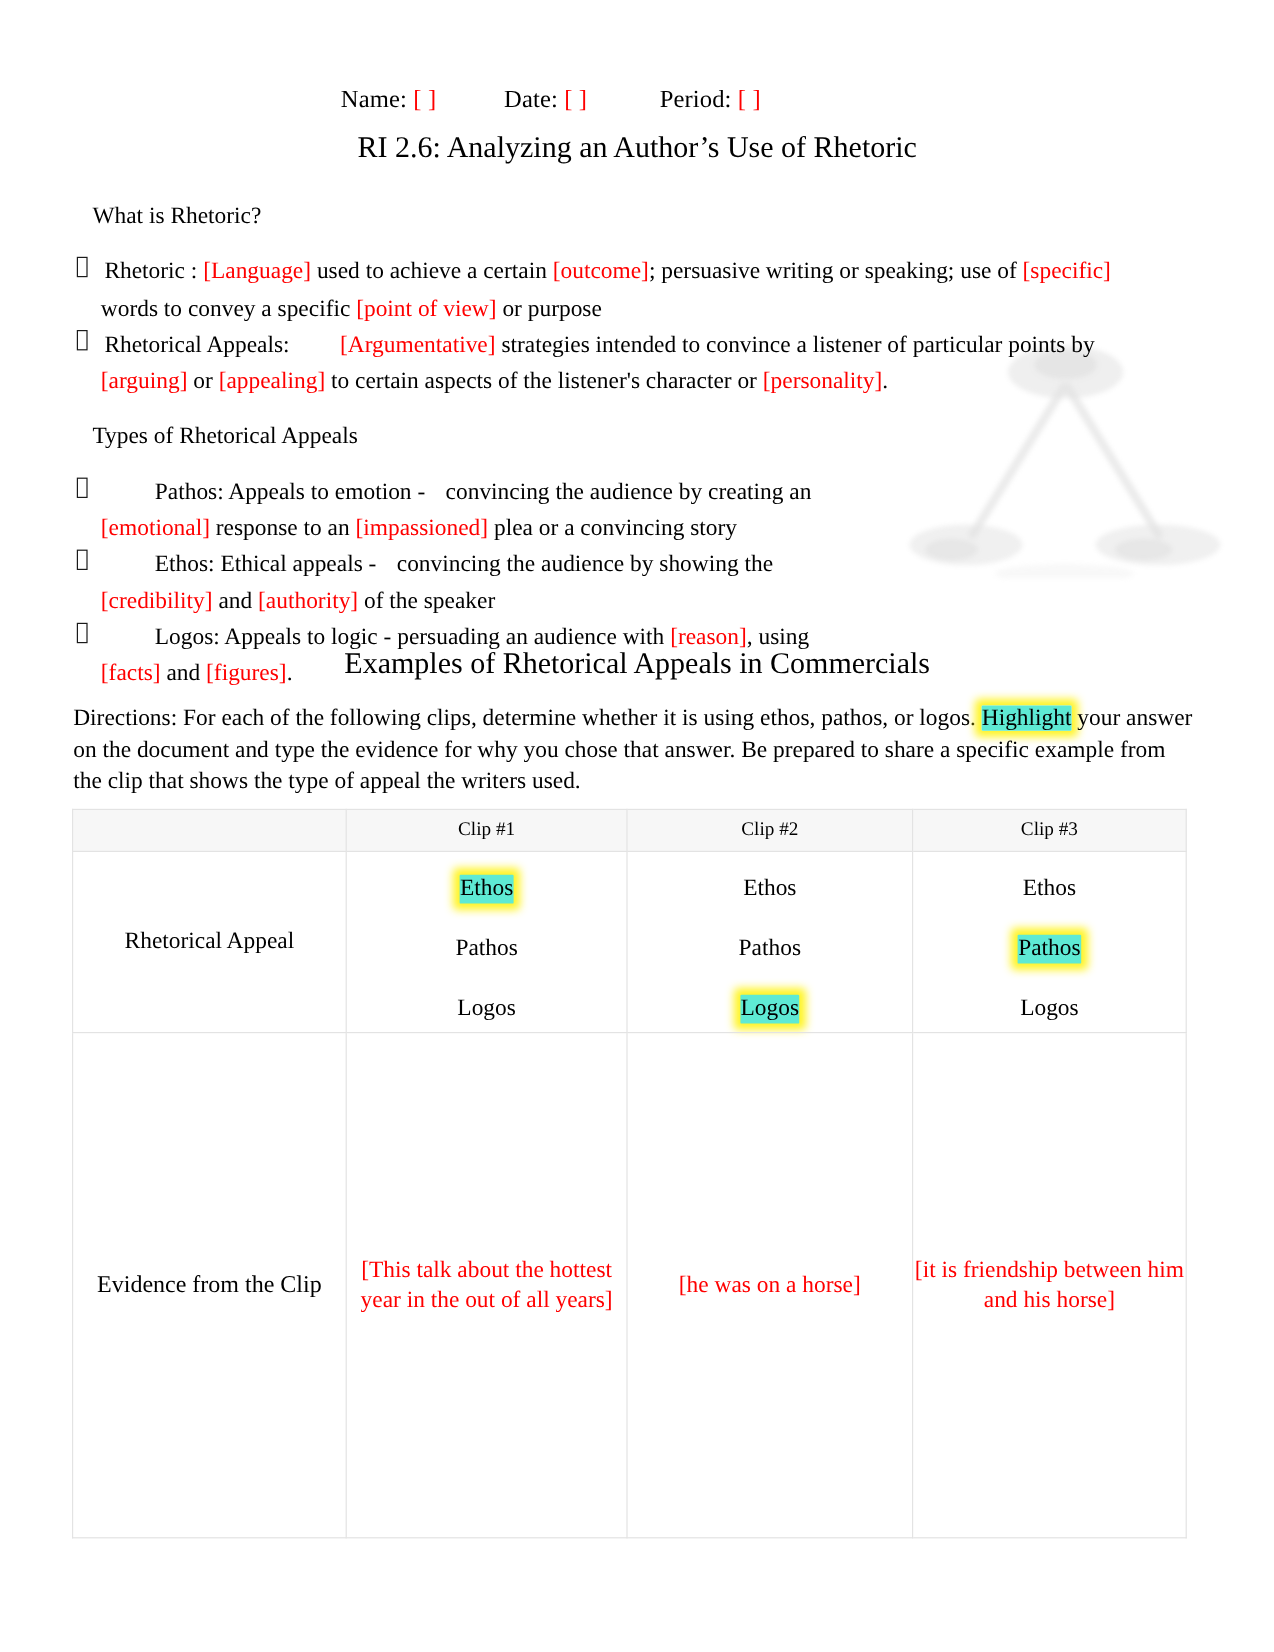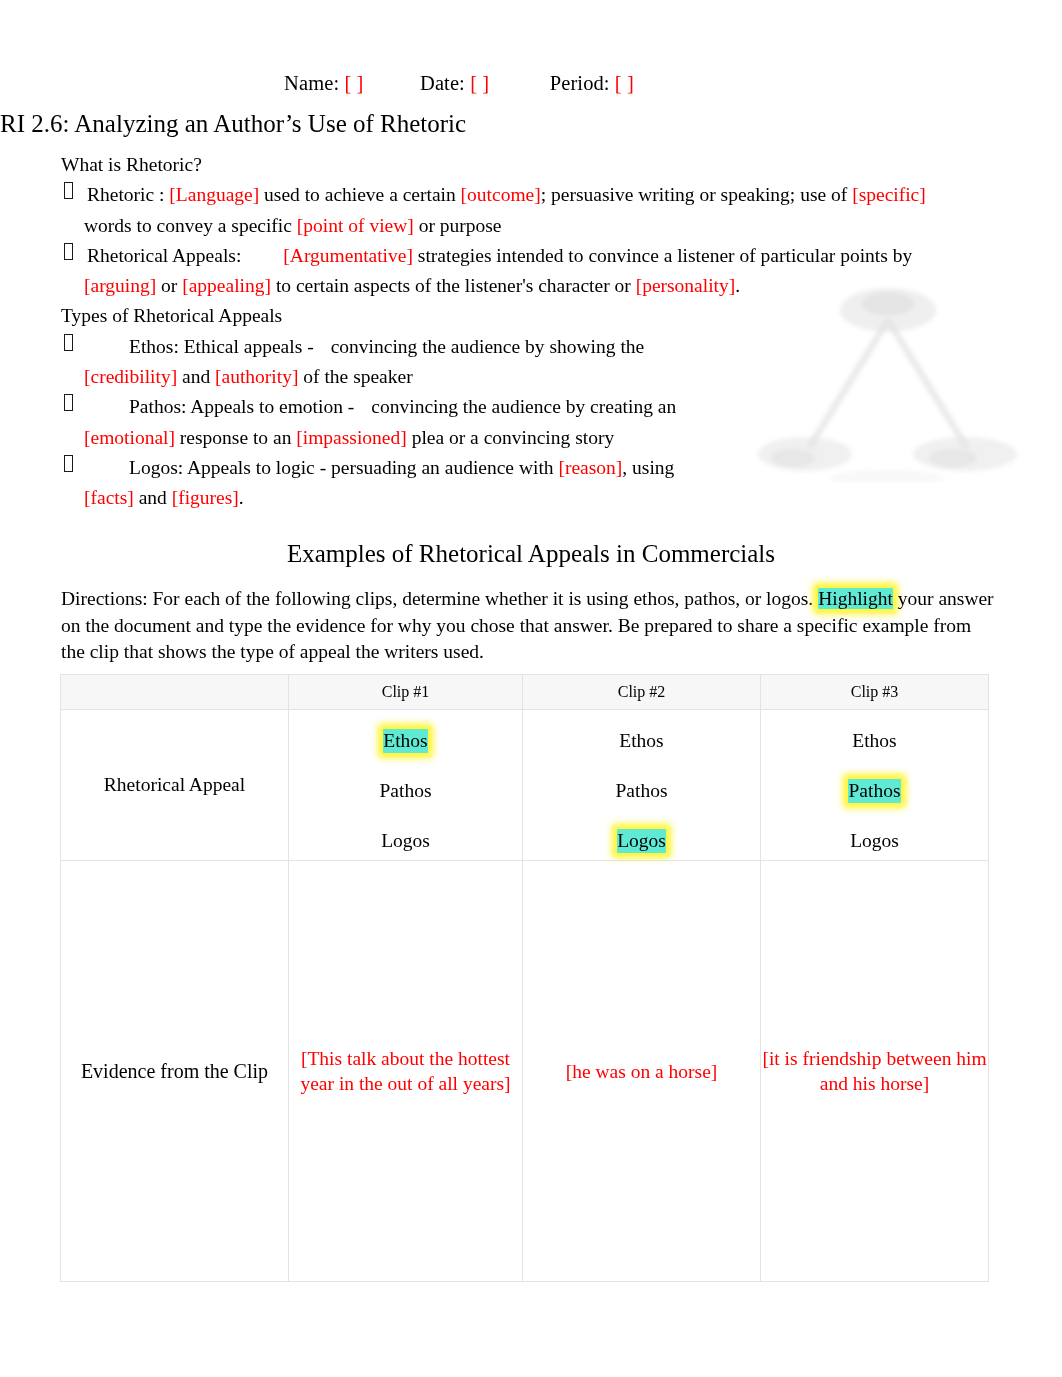--- a/index.html
+++ b/index.html
@@ -49,35 +49,35 @@
   .namerow .gap-sm { display: inline-block; width: 46px; }
   .namerow .gap-md { display: inline-block; width: 50px; }
   .red { color: #FF0000; }
 
   
   .doc-title {
     position: absolute;
     left: 0;
     top: 108px;
     width: 1062px;
-    text-align: left;
+    text-align: center;
     font-size: 25px;
     line-height: 32px;
   }
 
   
   .body-block {
     position: absolute;
     left: 61px;
     top: 150px;
     width: 940px;
     font-size: 19.5px;
     line-height: 30.3px;
   }
-  .plain-line { margin: 0; }
+  .plain-line { margin: 16px; }
 
   .bullet-item {
     position: relative;
     margin: 0;
     padding-left: 26px;
   }
   .bullet-item .tofu {
     position: absolute;
     left: 3px;
     top: 2px;
@@ -225,28 +225,28 @@
     <div class="bullet-item">
       <span class="tofu"></span>
       <span></span><span>Rhetorical Appeals:</span><span class="tabgap"></span><span class="red">[Argumentative]</span><span> strategies intended to convince a listener of particular points by</span>
       <span class="cont"><span class="red">[arguing]</span><span> or </span><span class="red">[appealing]</span><span> to certain aspects of the listener's character or </span><span class="red">[personality]</span><span>.</span></span>
     </div>
 
     <p class="plain-line">Types of Rhetorical Appeals</p>
 
     <div class="bullet-item">
       <span class="tofu"></span>
+      <span class="tabgap"></span><span>Pathos: Appeals to emotion -</span><span class="tabgap-sm"></span><span>convincing the audience by creating an</span>
+      <span class="cont"><span class="red">[emotional]</span><span> response to an </span><span class="red">[impassioned]</span><span> plea or a convincing story</span></span>
+    </div>
+
+    <div class="bullet-item">
+      <span class="tofu"></span>
       <span class="tabgap"></span><span>Ethos: Ethical appeals -</span><span class="tabgap-sm"></span><span>convincing the audience by showing the</span>
       <span class="cont"><span class="red">[credibility]</span><span> and </span><span class="red">[authority]</span><span> of the speaker</span></span>
-    </div>
-
-    <div class="bullet-item">
-      <span class="tofu"></span>
-      <span class="tabgap"></span><span>Pathos: Appeals to emotion -</span><span class="tabgap-sm"></span><span>convincing the audience by creating an</span>
-      <span class="cont"><span class="red">[emotional]</span><span> response to an </span><span class="red">[impassioned]</span><span> plea or a convincing story</span></span>
     </div>
 
     <div class="bullet-item">
       <span class="tofu"></span>
       <span class="tabgap"></span><span>Logos: Appeals to logic -  persuading an audience with </span><span class="red">[reason]</span><span>, using</span>
       <span class="cont"><span class="red">[facts]</span><span> and </span><span class="red">[figures]</span><span>.</span></span>
     </div>
 
   </div>
 

